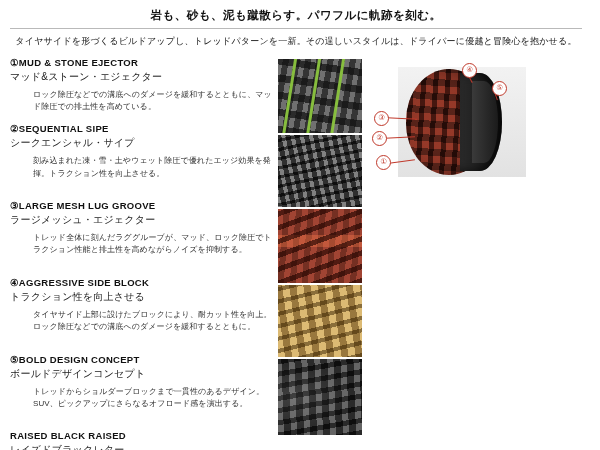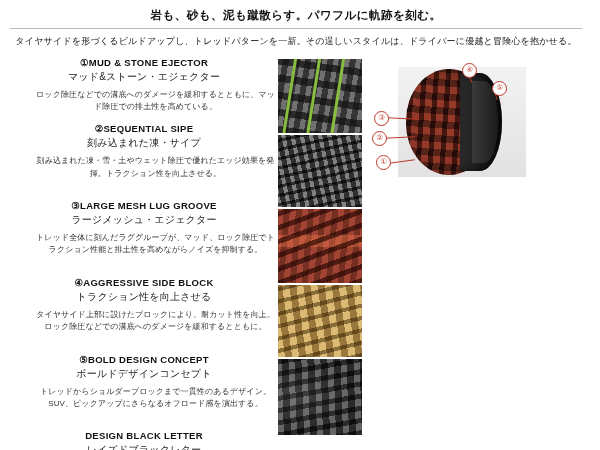--- a/index.html
+++ b/index.html
@@ -54,21 +54,20 @@
     width: 86px;
     flex: 0 0 86px;
     padding-top: 2px;
   }
   .col-right {
     flex: 1 1 auto;
     padding-left: 6px;
   }
   .feature {
     margin-bottom: 10px;
-    text-align: center;
   }
   .feature .title {
     font-size: 9.5px;
     font-weight: bold;
     letter-spacing: .3px;
     color: #111;
     margin-bottom: 2px;
   }
   .feature .subtitle {
     font-size: 10px;
@@ -260,21 +259,21 @@
     <div class="col-text">
 
       <div class="feature">
         <div class="title">①MUD &amp; STONE EJECTOR</div>
         <div class="subtitle">マッド&amp;ストーン・エジェクター</div>
         <div class="body">ロック除圧などでの溝底へのダメージを緩和するとともに、マッド除圧での排土性を高めている。</div>
       </div>
 
       <div class="feature">
         <div class="title">②SEQUENTIAL SIPE</div>
-        <div class="subtitle">刻み込まれた凍・サイプ</div>
+        <div class="subtitle">シークエンシャル・サイプ</div>
         <div class="body">刻み込まれた凍・雪・土やウェット除圧で優れたエッジ効果を発揮。トラクション性を向上させる。</div>
       </div>
 
       <div class="spacer-tall"></div>
 
       <div class="feature">
         <div class="title">③LARGE MESH LUG GROOVE</div>
         <div class="subtitle">ラージメッシュ・エジェクター</div>
         <div class="body">トレッド全体に刻んだラググルーブが、マッド、ロック除圧でトラクション性能と排土性を高めながらノイズを抑制する。</div>
       </div>
@@ -291,21 +290,21 @@
 
       <div class="feature">
         <div class="title">⑤BOLD DESIGN CONCEPT</div>
         <div class="subtitle">ボールドデザインコンセプト</div>
         <div class="body">トレッドからショルダーブロックまで一貫性のあるデザイン。SUV、ピックアップにさらなるオフロード感を演出する。</div>
       </div>
 
       <div class="spacer-tall"></div>
 
       <div class="feature">
-        <div class="title">DESIGN BLACK LETTER</div>
+        <div class="title">RAISED BLACK RAISED</div>
         <div class="subtitle">レイズドブラックレター</div>
 
       </div>
 
     </div>
 
     <div class="col-mid">
       <div class="strip">
         <div class="photo p1">
           <div class="tread-a"></div>

